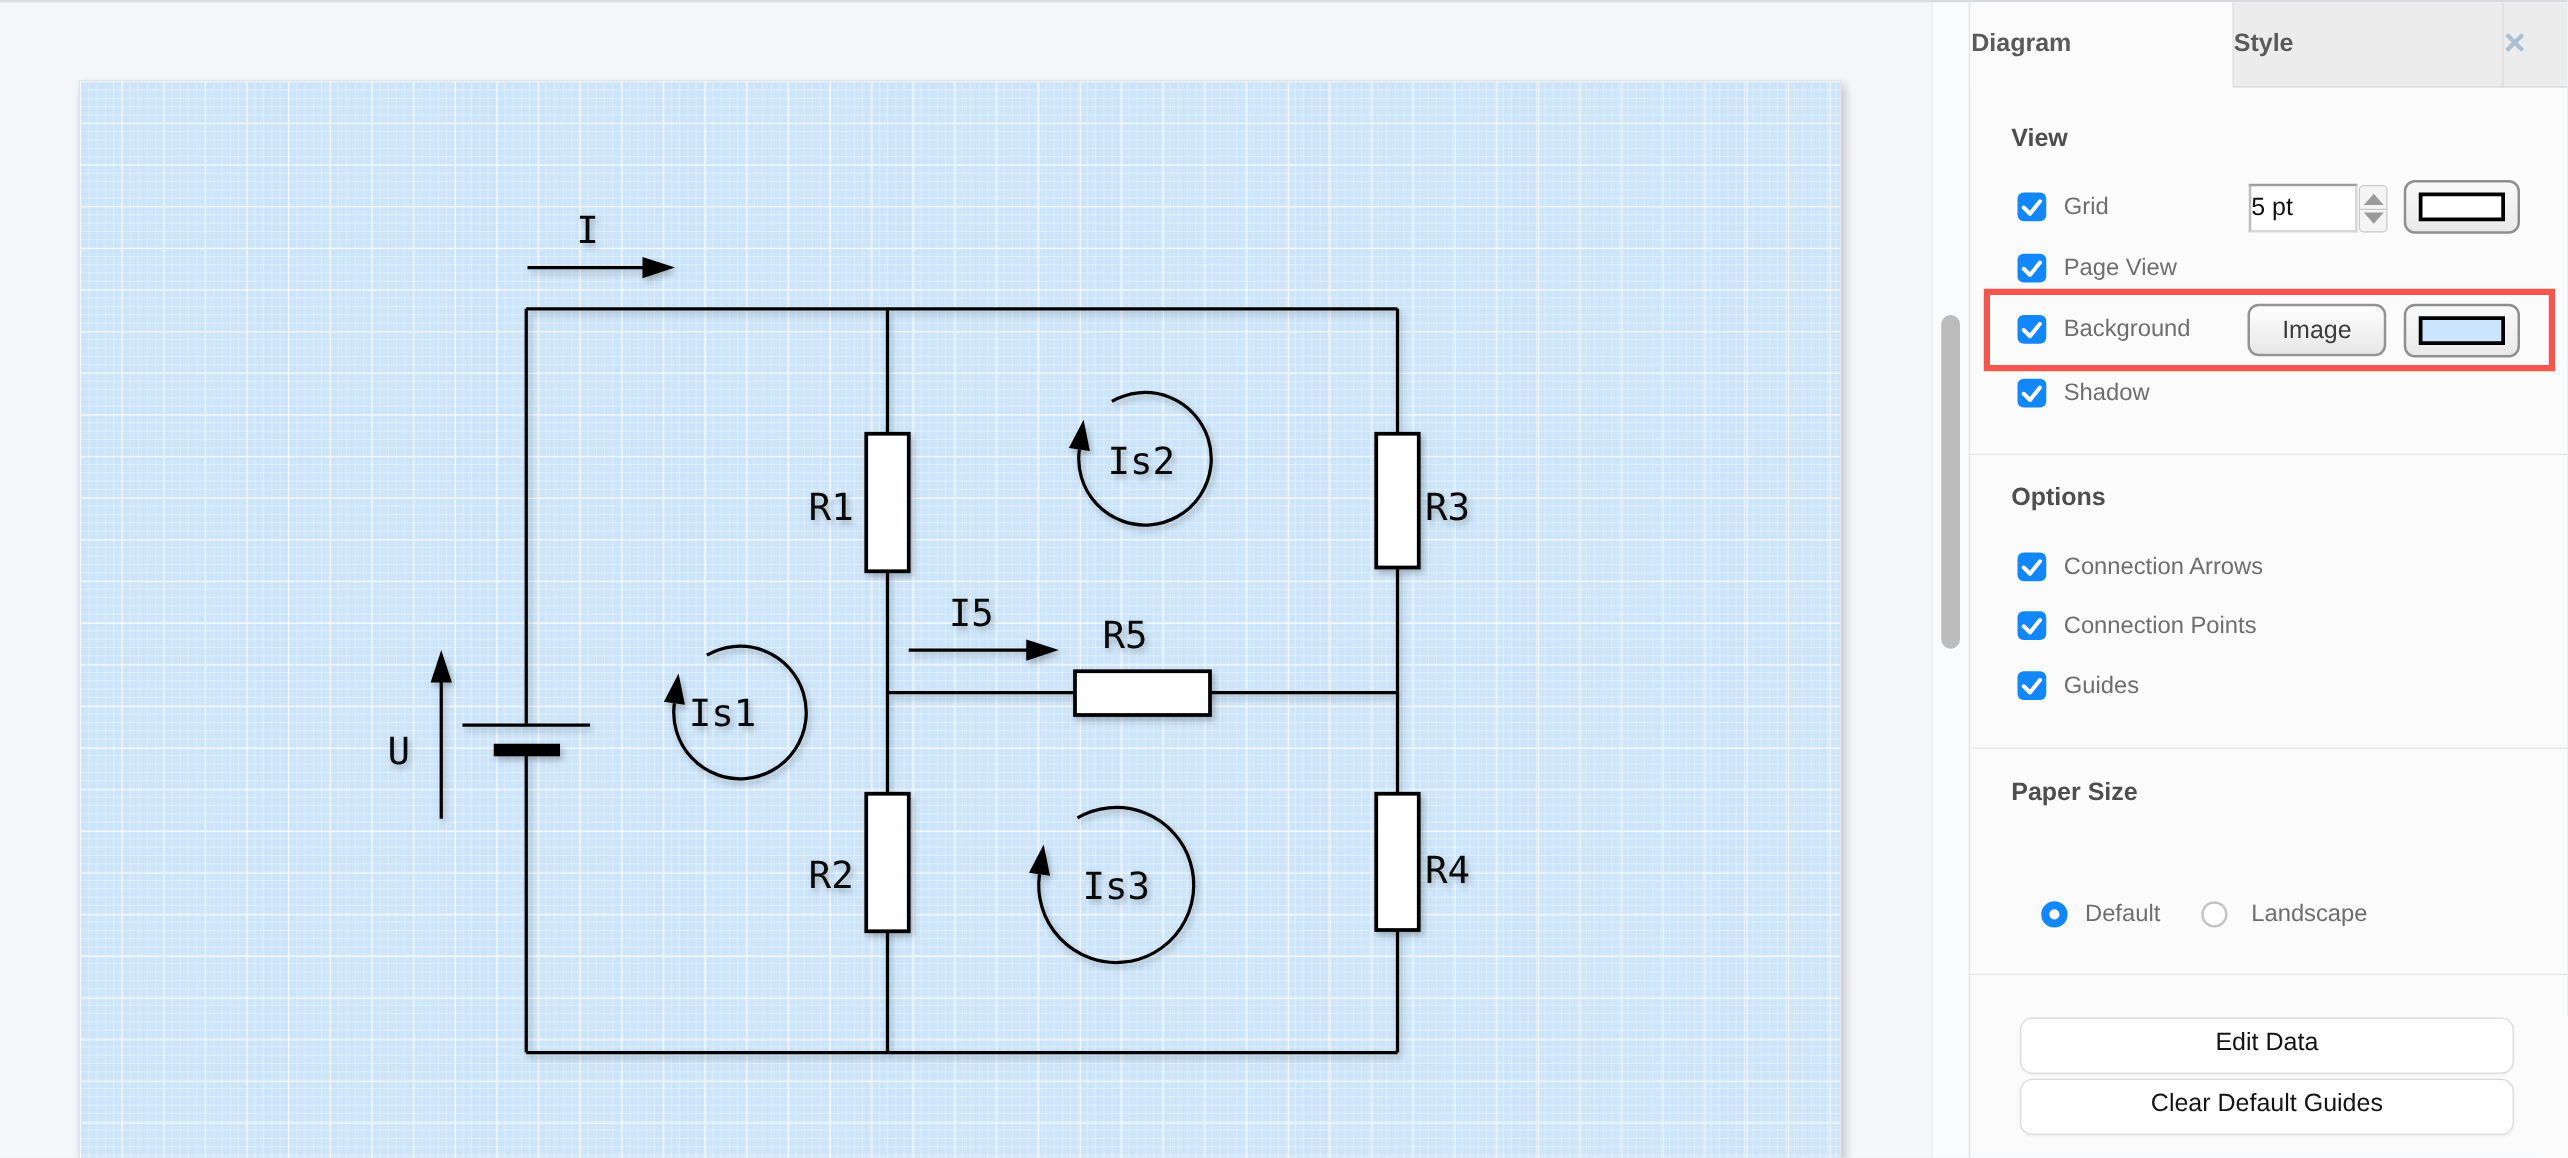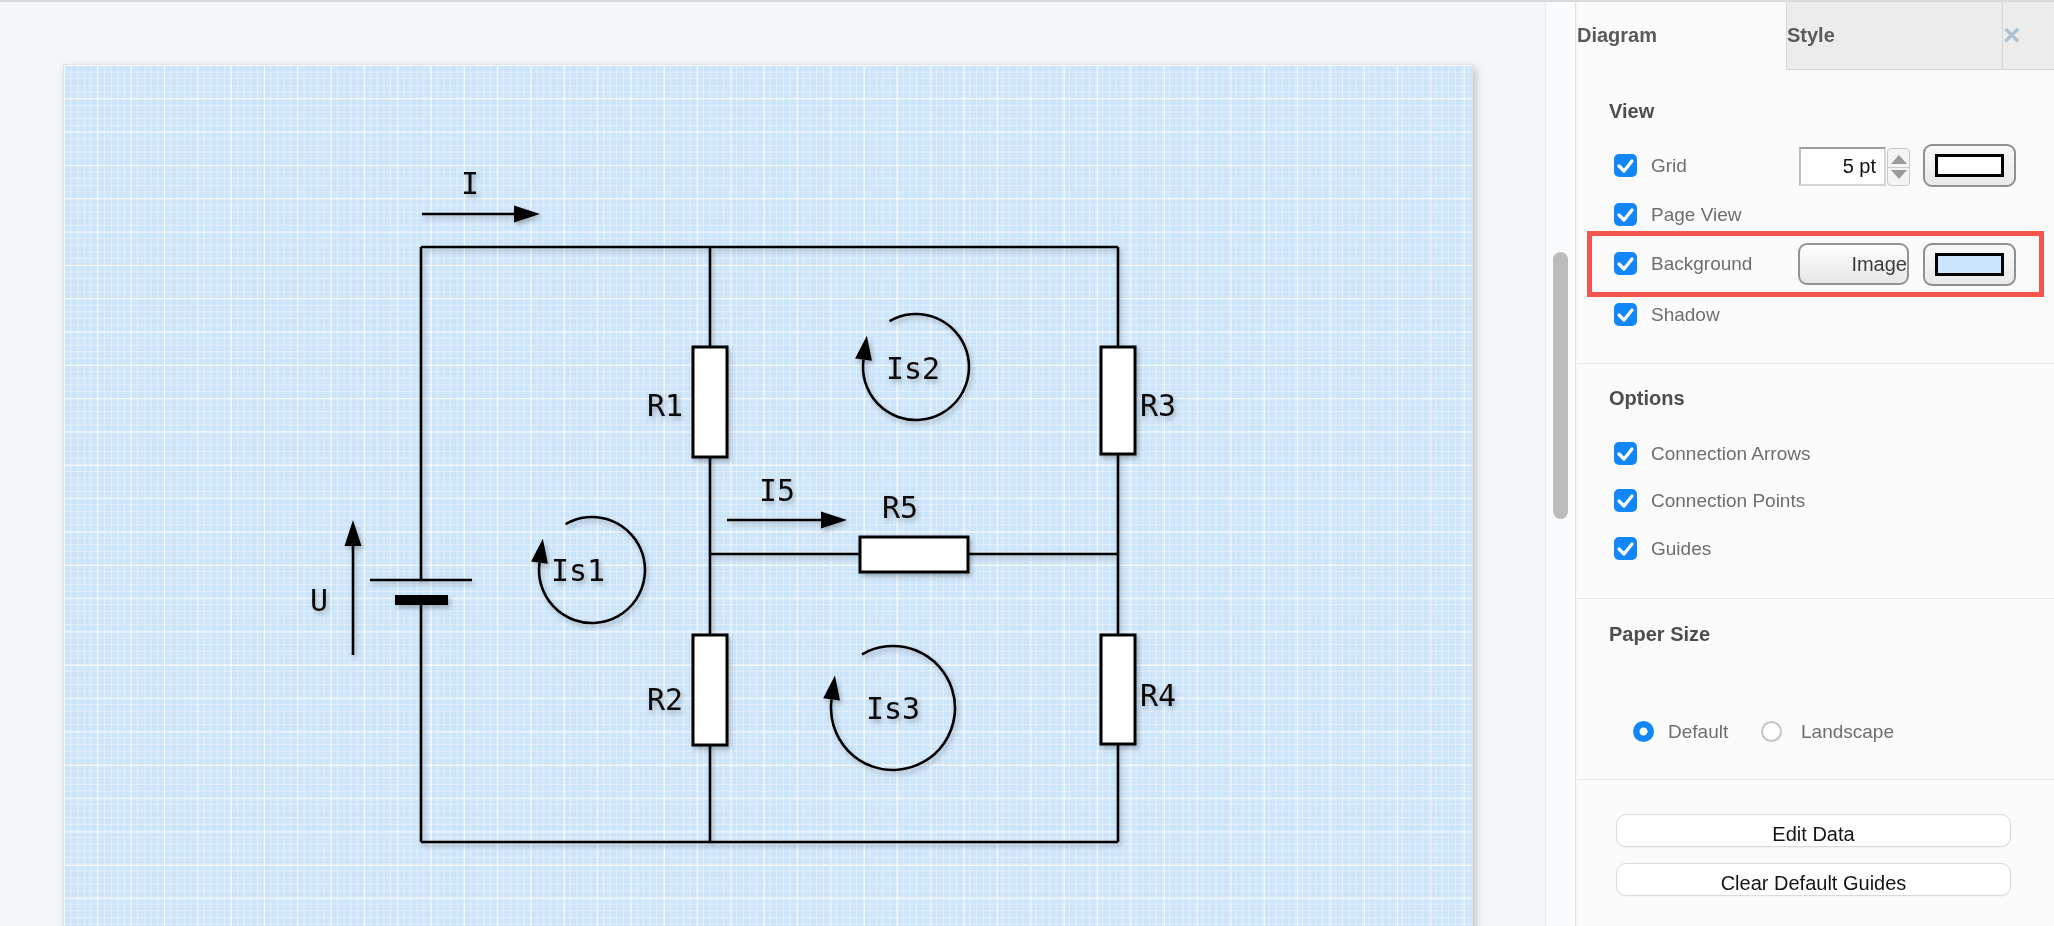--- a/index.html
+++ b/index.html
@@ -46,52 +46,52 @@
   .heading { position:absolute; left:32px; font-size:20px; font-weight:bold; color:#4e4e4e; }
   .divider { position:absolute; left:0; width:477px; height:0; border-top:1px solid #e5e5e5; }
 
   .checkbox { position:absolute; left:37px; width:23px; height:23px; border-radius:5px;
     background:var(--accent,#1287fb); }
   .checkbox svg { position:absolute; left:0; top:0; }
   .cb-label { position:absolute; left:74px; height:23px; line-height:23px; }
 
   #grid-size-input { position:absolute; left:222px; top:145px; width:87px; height:39px;
     background:#fff; border:2px solid; border-color:#9e9e9e #d6d6d6 #d6d6d6 #bdbdbd;
-    text-align:right; padding-right:8px; line-height:35px; font-size:20px; color:#111; }
+    text-align:left; padding-right:8px; line-height:35px; font-size:20px; color:#111; }
   #grid-spinner { position:absolute; left:310px; top:146px; width:23px; height:38px;
     background:#f4f4f4; border:1px solid #c9c9c9; border-radius:4px; }
   #grid-spinner .up, #grid-spinner .dn { position:absolute; left:3px; width:0; height:0;
     border-left:8px solid transparent; border-right:8px solid transparent; }
   #grid-spinner .up { top:6px; border-bottom:9px solid #9a9a9a; }
   #grid-spinner .dn { bottom:6px; border-top:9px solid #9a9a9a; }
   #grid-spinner .mid { position:absolute; left:0; top:18px; width:21px; border-top:1px solid #c9c9c9; }
 
   .swatch { position:absolute; left:346px; width:93px; height:43px; border:2px solid #8f8f8f;
     border-radius:9px; background:linear-gradient(#f9f9f9,#e9e9e9); }
   .swatch .inner { position:absolute; left:10px; right:10px; top:8px; bottom:8px; border:3px solid #000; }
 
   #image-button { position:absolute; left:221px; top:241px; width:111px; height:42px;
     background:linear-gradient(#fefefe,#e7e7e7); border:2px solid #939393; border-radius:9px;
-    text-align:right; line-height:38px; color:#3c3c3c; font-size:20px; }
+    text-align:center; line-height:38px; color:#3c3c3c; font-size:20px; }
   #bg-highlight { position:absolute; left:10px; top:229px; width:457px; height:66px;
     border:5px solid var(--highlight,#f4564d); }
 
   #paper-select { position:absolute; left:34px; top:660px; width:398px; height:39px;
     background:#fff; border:2px solid; border-color:#9e9e9e #d9d9d9 #d9d9d9 #b9b9b9;
     line-height:35px; padding-left:10px; font-size:20px; color:#1d1d1d; }
   #paper-select .arrow-box { position:absolute; right:1px; top:1px; width:25px; height:33px;
     background:linear-gradient(#f5f5f5,#dcdcdc); border-left:1px solid #aeaeae;
     text-align:center; line-height:33px; font-size:13px; color:#222; }
 
   .radio { position:absolute; width:21px; height:21px; border-radius:50%; }
   .radio.on  { background:radial-gradient(circle, #fff 0 3.5px, var(--accent,#1287fb) 4.5px); }
   .radio.off { background:#fff; border:2px solid #c4c4c4; }
   .radio-label { position:absolute; height:23px; line-height:23px; }
 
-  .panel-btn { position:absolute; left:39px; width:395px; height:33px; background:#fff;
+  .panel-btn { position:absolute; left:39px; width:395px; height:45px; background:#fff;
     border:1px solid #dadada; border-radius:10px; text-align:center; line-height:38px;
     font-size:20px; color:#141414; box-shadow:0 1px 2px rgba(0,0,0,.05); }
 </style>
 </head>
 <body>
 
 <div id="app">
 
   <div id="canvas">
     <div id="page"></div>

